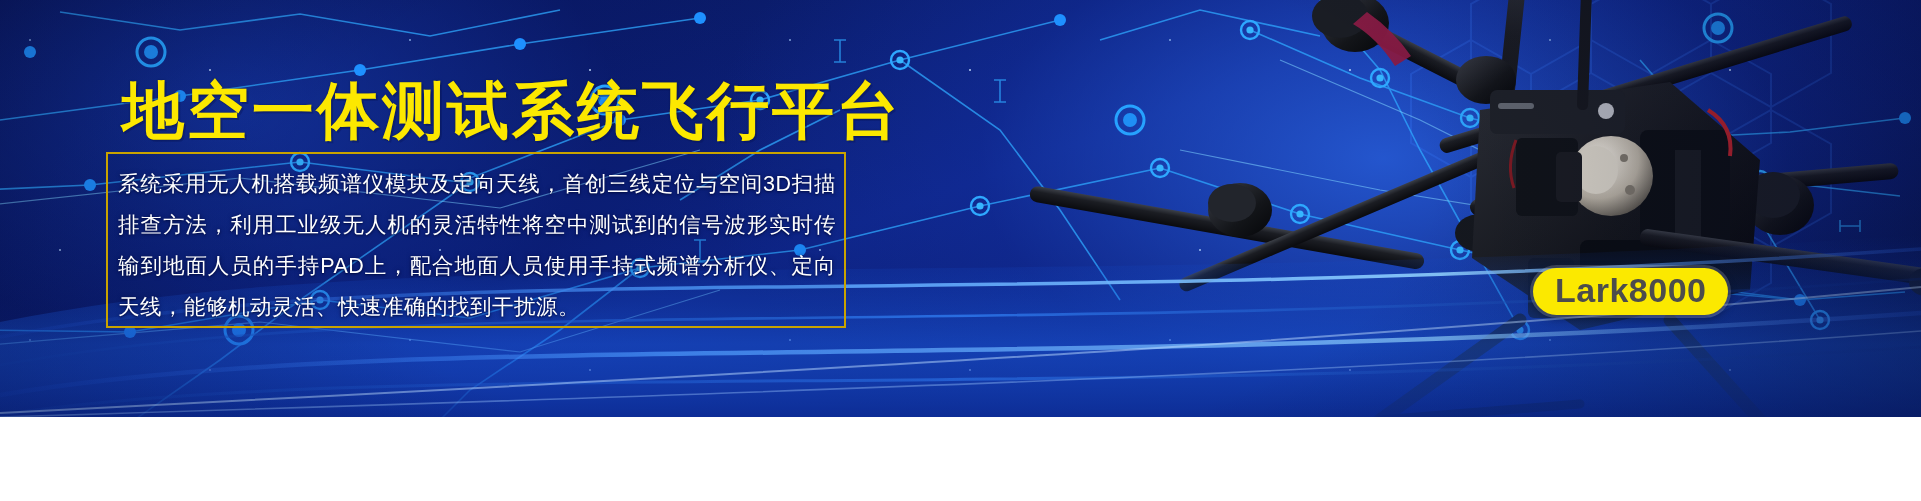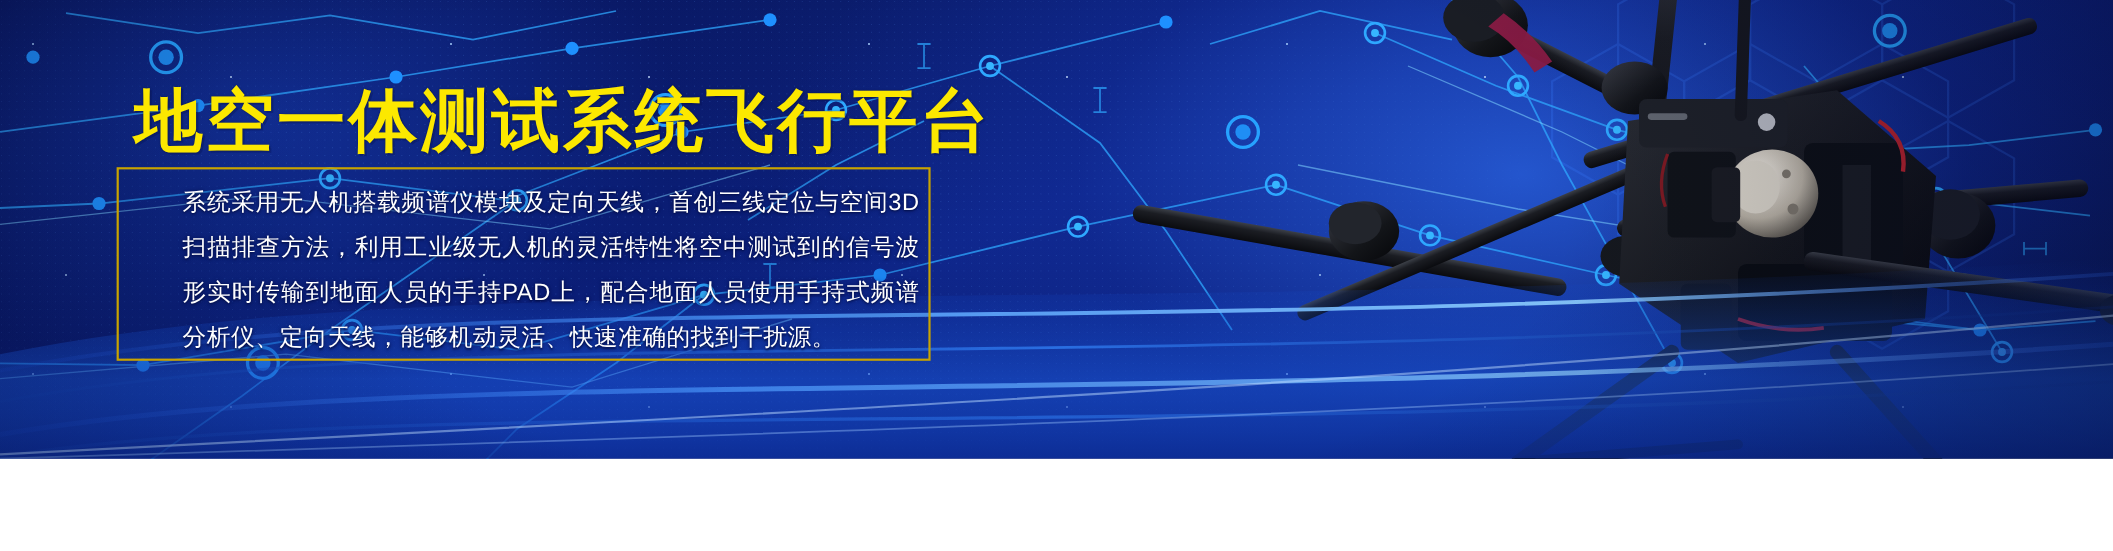--- a/index.html
+++ b/index.html
@@ -74,21 +74,20 @@
     z-index: 6;
   }
   #desc-text {
     color: #ffffff;
     font-size: 21.5px;
     line-height: 41px;
     letter-spacing: 0.5px;
     padding: 10px 8px 0 10px;
     text-align: justify;
     text-shadow: 0 1px 2px rgba(0,10,60,0.85), 0 0 4px rgba(0,10,60,0.6);
-    margin-left: 48px;
   }
 
   
   #model-badge {
     position: absolute; left: 1533px; top: 268px;
     padding: 4px 22px 6px 22px;
     background: #FBE900;
     border-radius: 26px;
     color: #4c4c4c;
     font-size: 34px;
@@ -337,14 +336,15 @@
   </svg>
 
   <div class="vignette"></div>
 
   <div id="headline">地空一体测试系统飞行平台</div>
 
   <div id="desc-box">
     <div id="desc-text">系统采用无人机搭载频谱仪模块及定向天线，首创三线定位与空间3D扫描排查方法，利用工业级无人机的灵活特性将空中测试到的信号波形实时传输到地面人员的手持PAD上，配合地面人员使用手持式频谱分析仪、定向天线，能够机动灵活、快速准确的找到干扰源。</div>
   </div>
 
+  <div id="model-badge">Lark8000</div>
 
 </div>
 
 </body></html>

